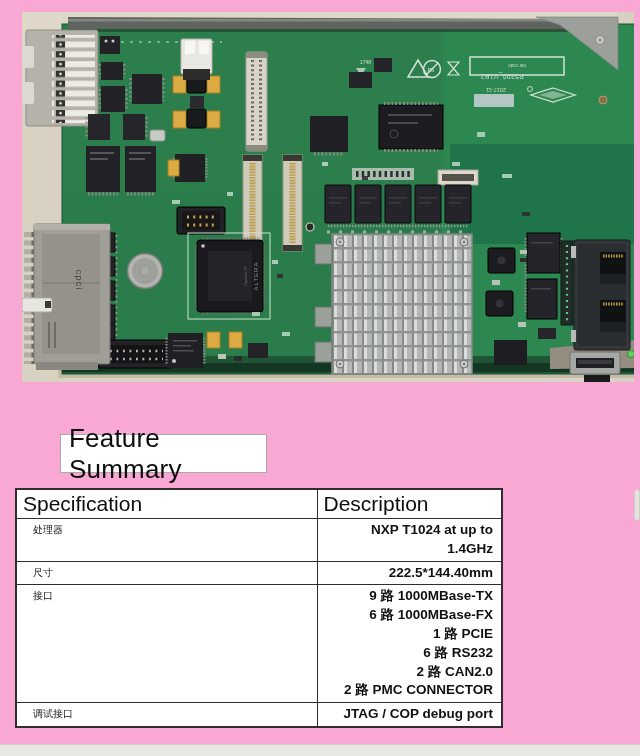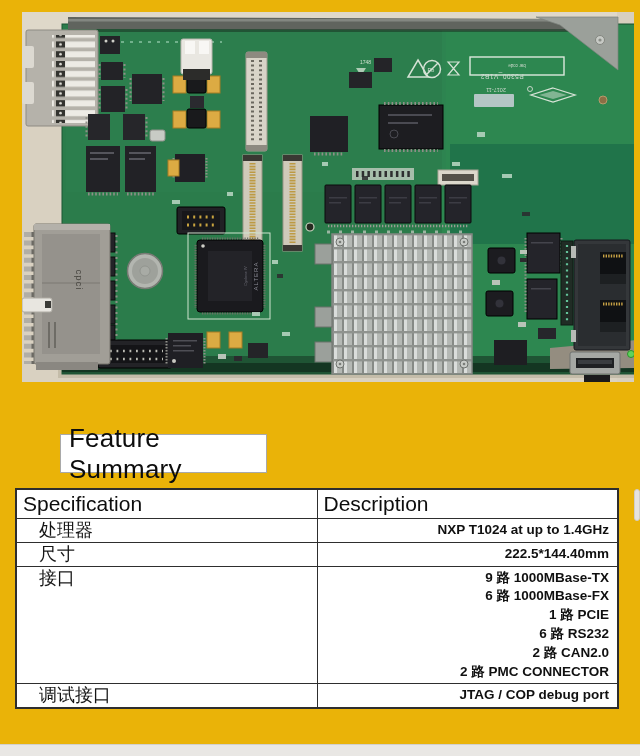--- a/index.html
+++ b/index.html
@@ -1,37 +1,37 @@
 <!DOCTYPE html>
 <html><head>
 <meta charset="utf-8">
 <style>
   html,body{margin:0;padding:0;background:#ffffff;}
   body{width:640px;height:756px;font-family:"Liberation Sans",sans-serif;color:#111;}
-  .page{position:relative;width:640px;height:756px;background:#eab308;overflow:hidden;}
+  .page{position:relative;width:640px;height:756px;background:#f9a8d4;overflow:hidden;}
   .photo{position:absolute;left:22px;top:12px;width:612px;height:370px;margin:0;}
   .title-box{
     position:absolute;left:60px;top:434px;width:207px;height:39px;
     border:1px solid #a9a9a9;background:#fff;box-sizing:border-box;
     display:flex;align-items:center;padding-left:8px;
     font-size:26px;letter-spacing:.2px;color:#0d0d0d;
   }
   table.spec{
-    position:absolute;left:15px;top:488px;width:604px;
+    position:absolute;left:15px;top:488px;width:488px;
     border-collapse:collapse;table-layout:fixed;background:#fff;
     border:2px solid #2e2e2e;
   }
   table.spec th,table.spec td{border:1.5px solid #2e2e2e;}
   table.spec th{
     font-size:21px;font-weight:400;text-align:left;
     padding:1px 6px 2px;height:25px;color:#0d0d0d;
   }
   td.spec-cell{
-    font-size:18px;font-weight:400;vertical-align:top;
-    padding:3px 22px 3px;line-height:16px;color:#151515;
+    font-size:10px;font-weight:400;vertical-align:top;
+    padding:3px 16px 3px;line-height:16px;color:#151515;
   }
   td.desc-cell{
     font-size:13.5px;font-weight:600;vertical-align:top;
     padding:2px 8px 2px;line-height:18.8px;color:#101010;text-align:right;
   }
   tr.r-small{height:22px;}
   .page-gap{
     position:absolute;left:0;top:744px;width:640px;height:12px;
     background:#e9e7e4;border-top:1px solid #d2d0cc;box-sizing:border-box;
   }

